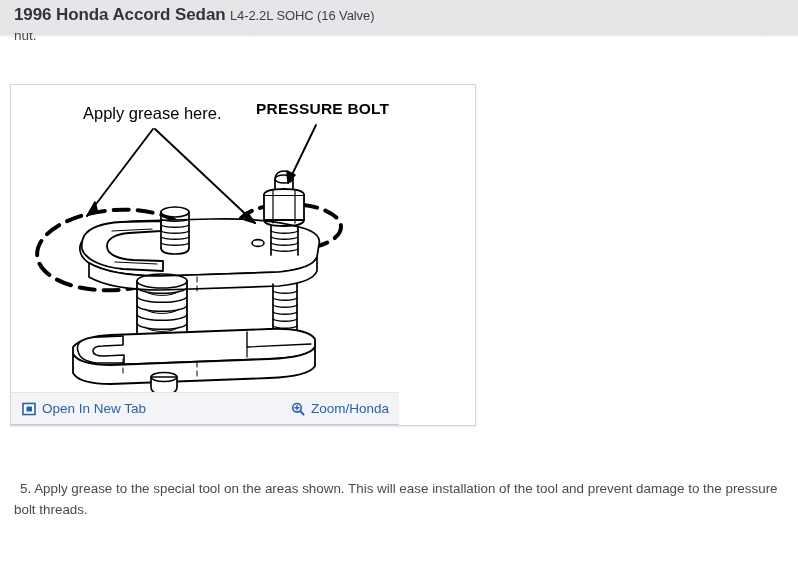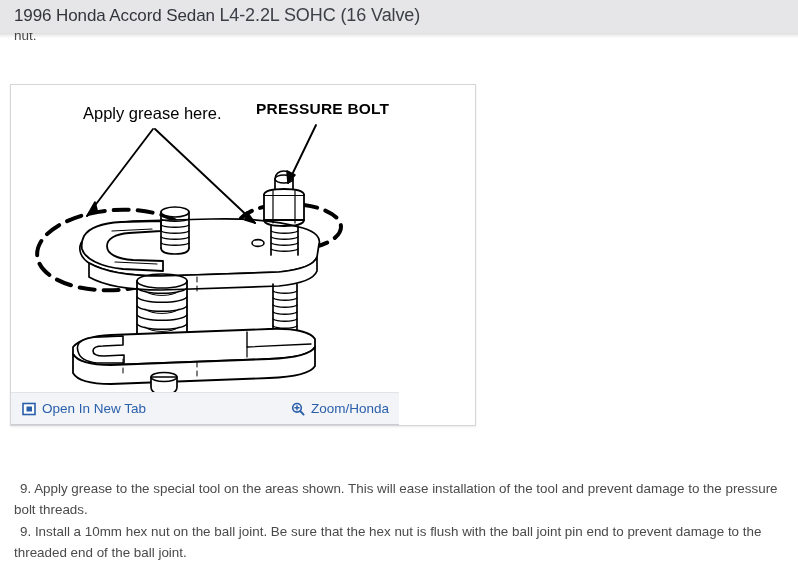--- a/index.html
+++ b/index.html
@@ -44,26 +44,26 @@
     position: absolute;
     left: 0;
     top: 33px;
     width: 100%;
     height: 5px;
     background: linear-gradient(to bottom, rgba(0,0,0,0.13), rgba(0,0,0,0));
     pointer-events: none;
   }
   .header-title {
     font-size: 17px;
-    font-weight: normal;
+    font-weight: bold;
     color: #33353c;
     letter-spacing: -0.1px;
   }
   .header-subtitle {
-    font-size: 18px;
+    font-size: 13px;
     font-weight: normal;
     color: #3e4048;
     letter-spacing: -0.1px;
   }
 
   
   .figure-panel {
     position: absolute;
     left: 10px;
     top: 84px;
@@ -296,15 +296,14 @@
           <path d="M9.2 9 L12.6 12.6" stroke="#2a5faa" stroke-width="1.9" stroke-linecap="round"></path>
         </svg>
       </span>
       <span class="label">Zoom/Honda</span>
     </a>
 
   </div>
 </div>
 
 <div class="steps">
-  <p class="step">9. Apply grease to the special tool on the areas shown. This will ease installation of the tool and prevent damage to the pressure bolt threads.</p>
-  <p class="step">9. Install a 10mm hex nut on the ball joint. Be sure that the hex nut is flush with the ball joint pin end to prevent damage to the threaded end of the ball joint.</p>
+  <p class="step">5. Apply grease to the special tool on the areas shown. This will ease installation of the tool and prevent damage to the pressure bolt threads.</p>
 </div>
 
 </body></html>

